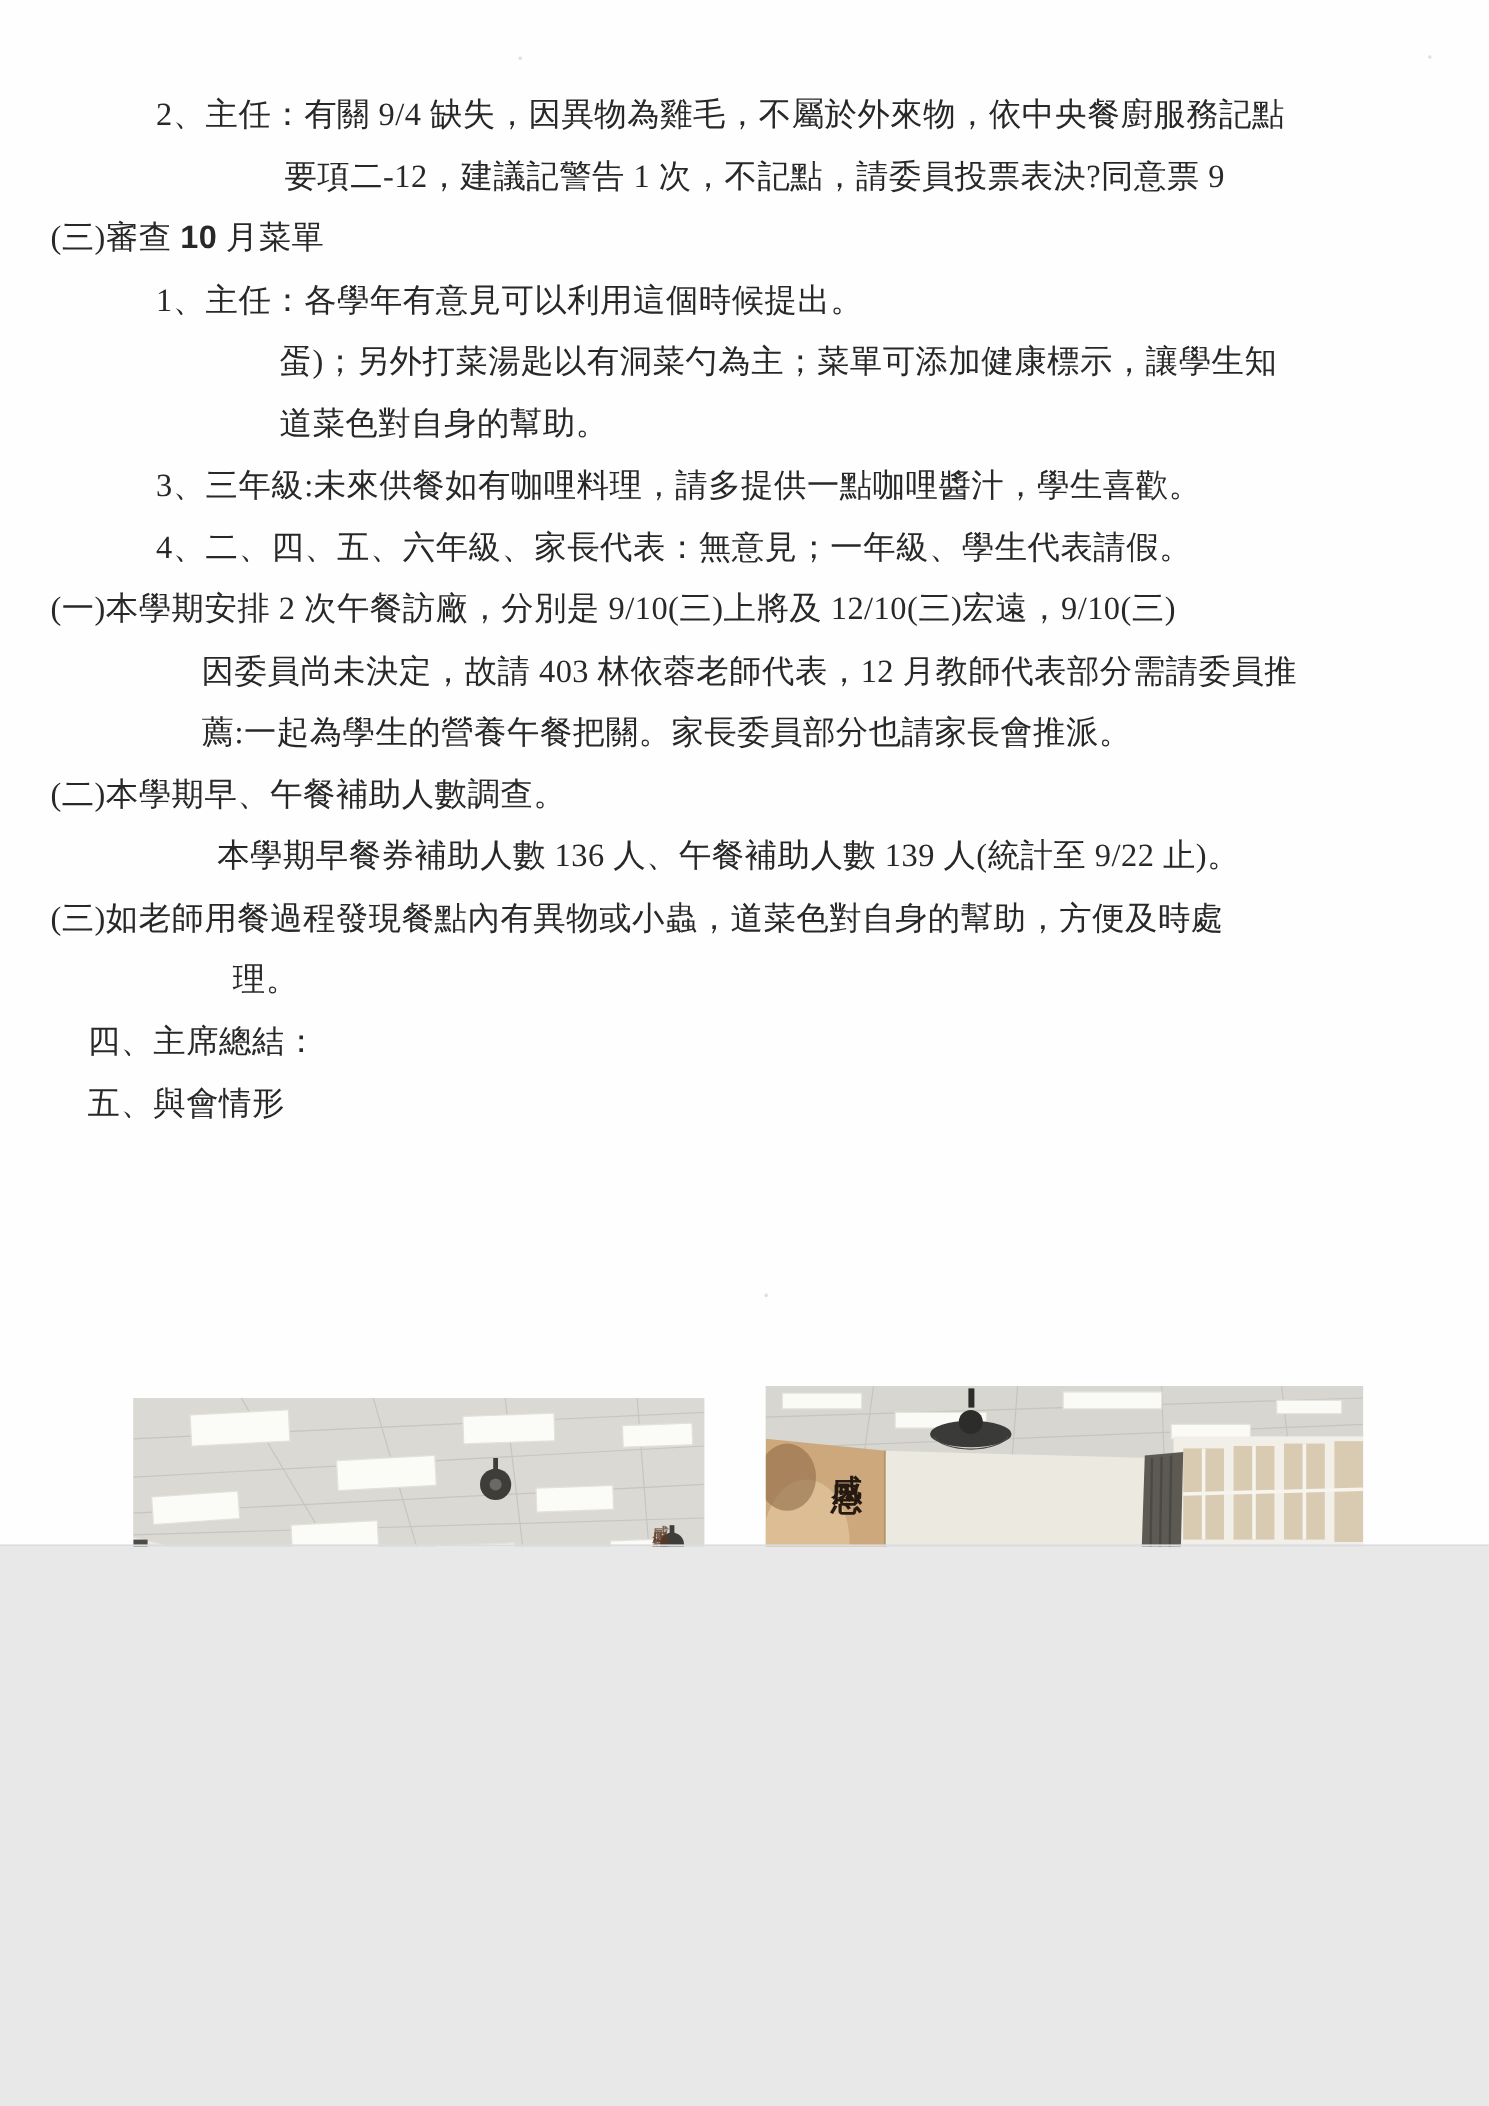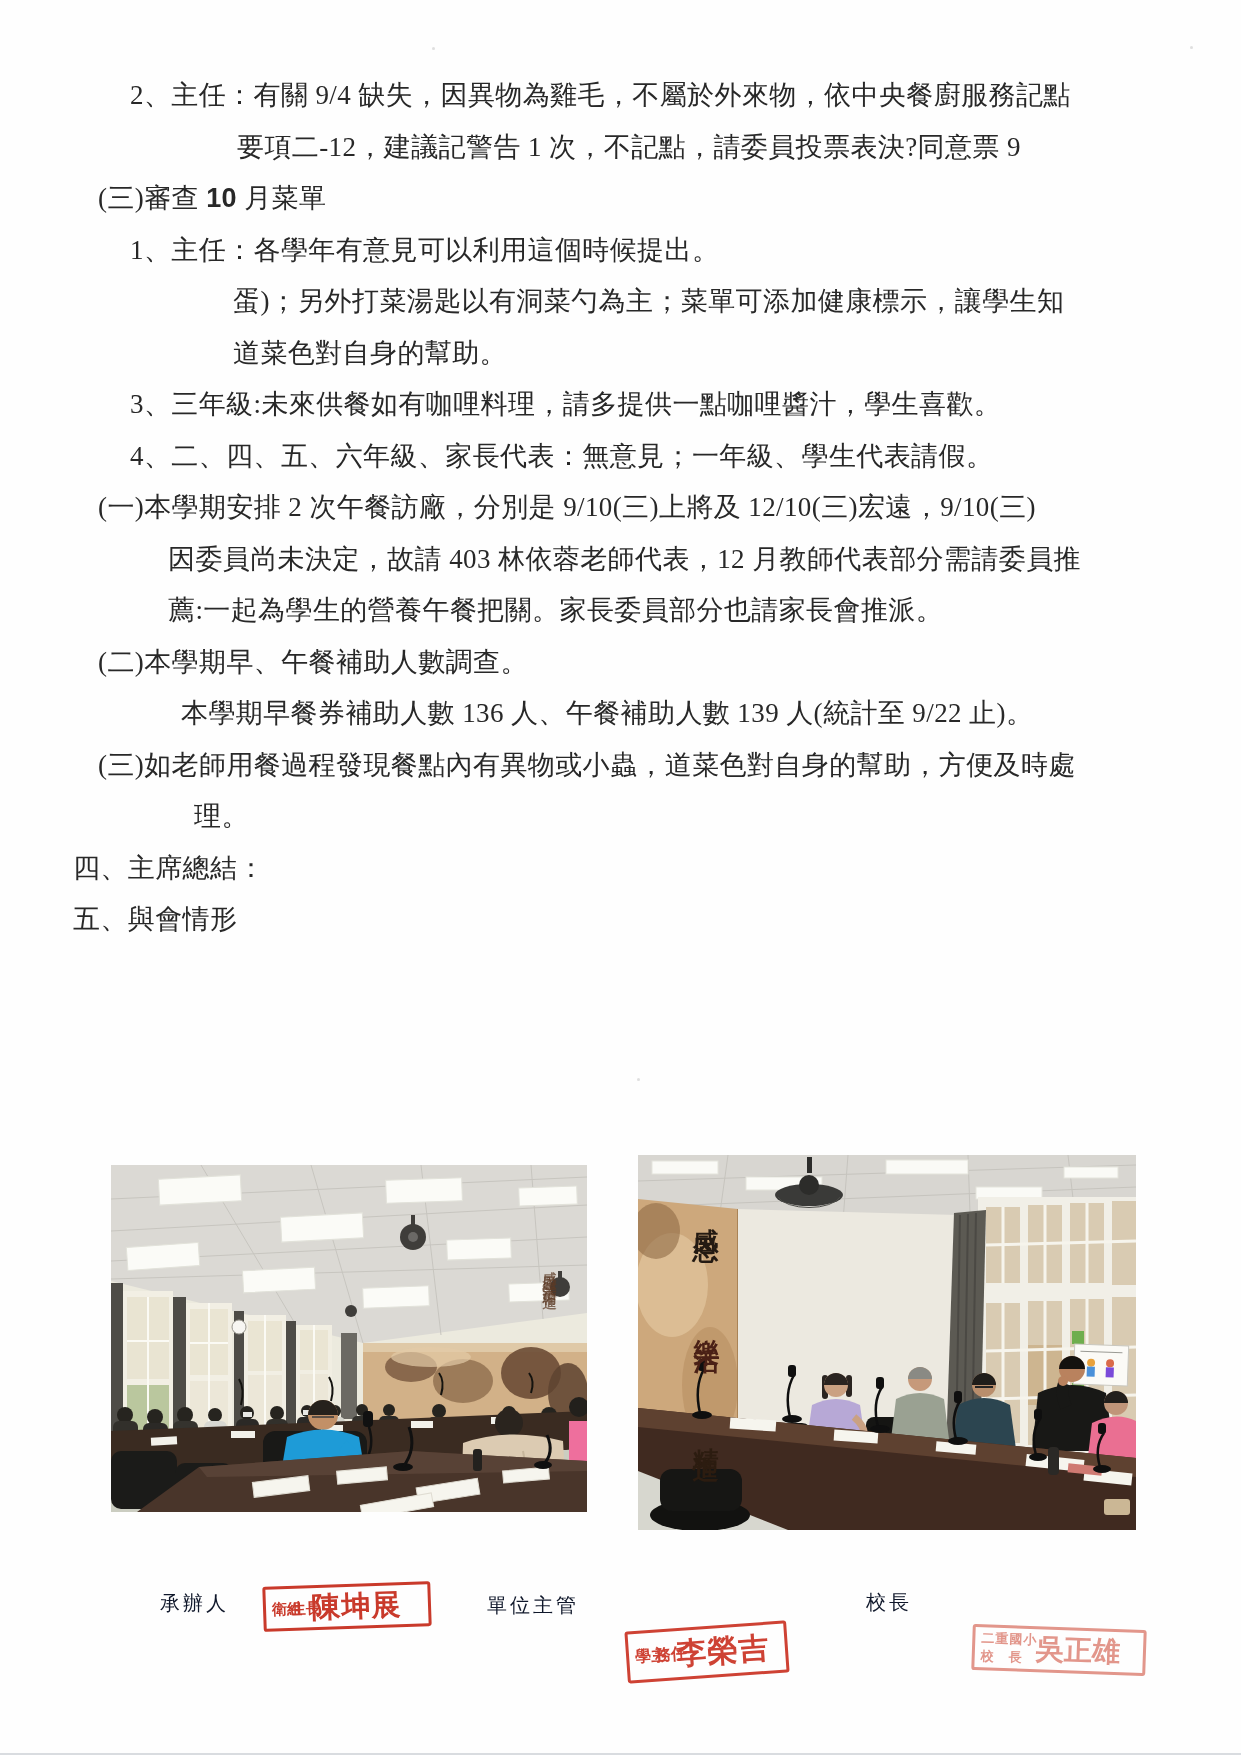--- a/index.html
+++ b/index.html
@@ -1,22 +1,22 @@
 <!DOCTYPE html>
 <html><head>
 <meta charset="utf-8">
 <style>
   html,body{margin:0;padding:0;background:#e8e8e8;}
-  .page{position:relative;width:1241px;height:1755px;background:#fefefe;margin:0 auto;
+  .page{position:relative;width:1241px;height:1289px;background:#fefefe;margin:0 auto;
         font-family:"Liberation Serif","DejaVu Serif",serif;color:#262626;overflow:hidden;}
   
   .doc-body{position:absolute;top:70px;left:0;right:0;}
   .ln{font-size:27px;line-height:51.5px;letter-spacing:0.4px;white-space:pre;color:#282828;}
   .p0{padding-left:73px;}
-  .p1{padding-left:98px;}
+  .p1{padding-left:42px;}
   .p2{padding-left:130px;}
   .ca{padding-left:237px;}
   .cb{padding-left:233px;}
   .cc{padding-left:168px;}
   .cd{padding-left:133px;margin-left:48px;}
   .ce{padding-left:194px;}
   .num{font-family:"Liberation Sans","DejaVu Sans",sans-serif;font-weight:bold;}
   
   .photo{position:absolute;overflow:hidden;background:#ddd;}
   .photo-left{left:111px;top:1165px;width:476px;height:347px;}

